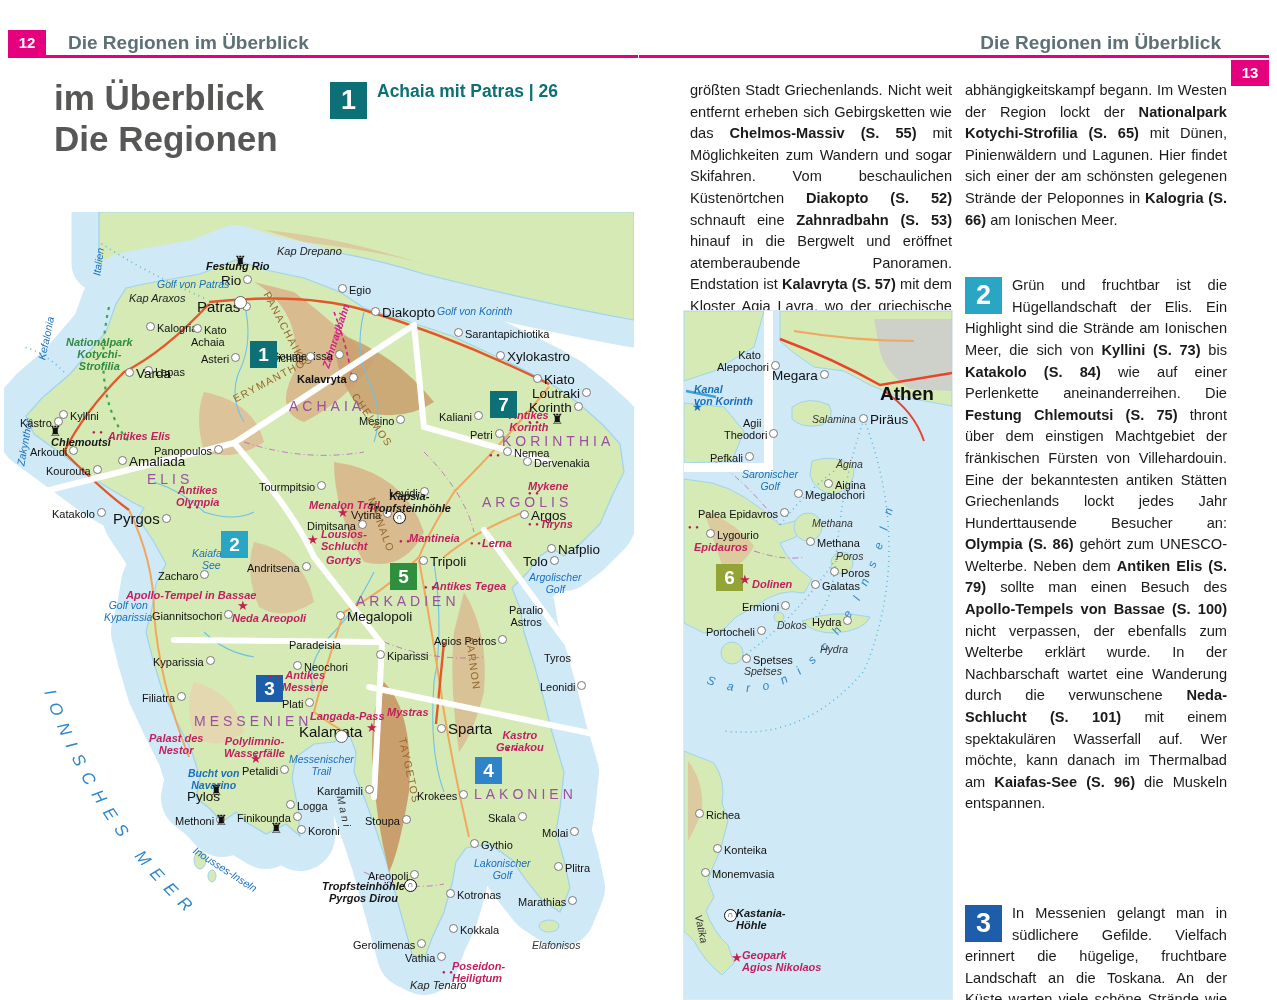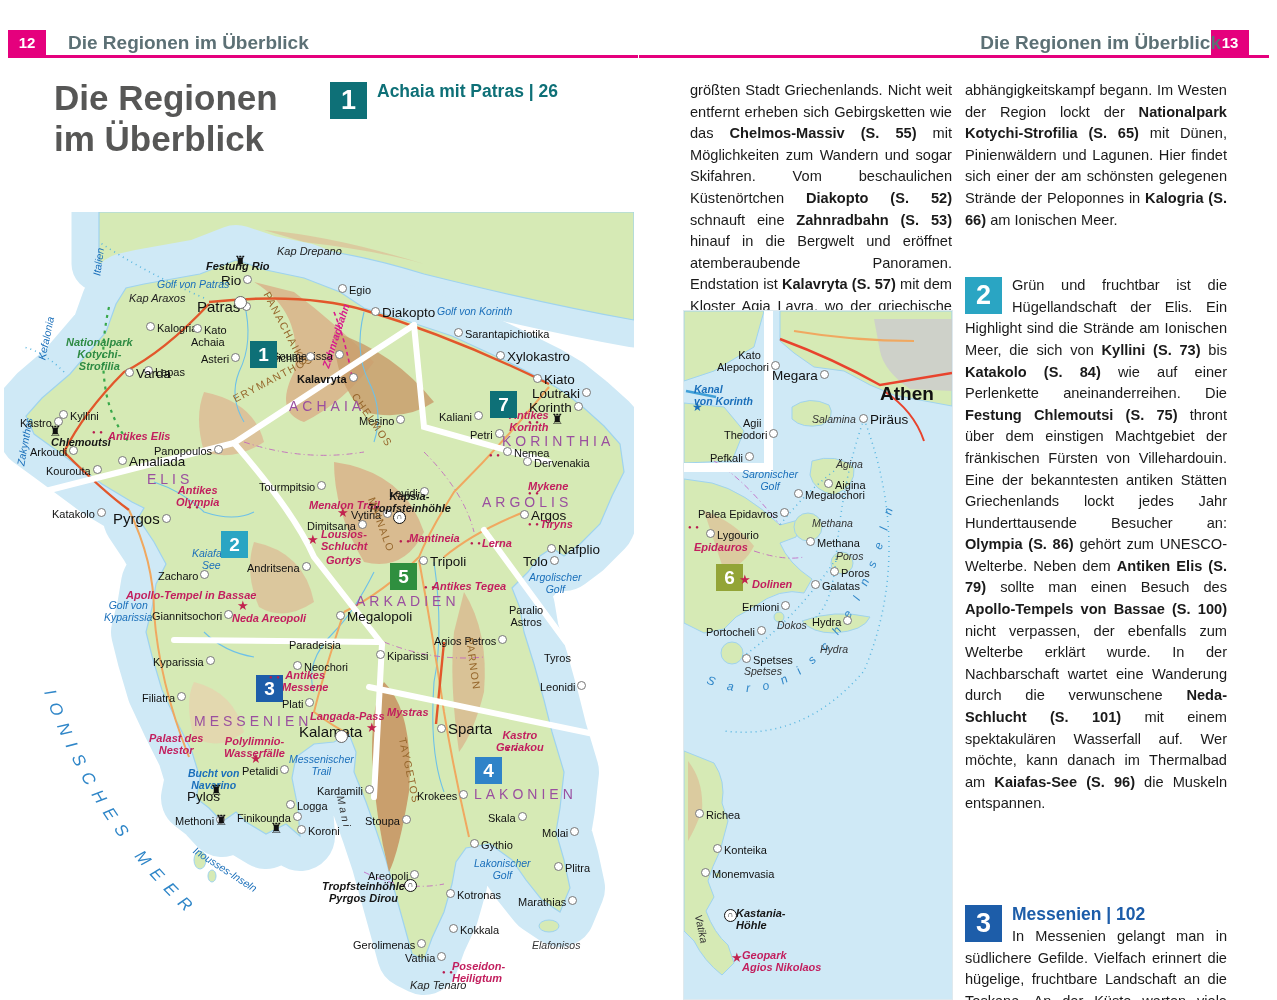--- a/index.html
+++ b/index.html
@@ -62,22 +62,22 @@
 <body>
 
 <div class="spread">
 
   <div class="page page-left">
     <div class="pgnum" style="left:8px;">12</div>
     <div class="htitle" style="left:68px;">Die Regionen im Überblick</div>
     <div class="hrule" style="left:8px;width:630px;"></div>
 
     <div class="bigtitle">
+      <div>im Überblick</div>
       <div>Die Regionen</div>
-      <div>im Überblick</div>
     </div>
 
     <div class="col sec" style="left:330px;top:80px;width:303px;">
       <div class="secmark" style="background: rgb(14, 112, 119);">1</div>
       <h3 style="color: rgb(14, 112, 119);">Achaia mit Patras | 26</h3>
     </div>
 
     <div class="map" style="left:4px;top:212px;width:630px;height:788px;">
       <svg width="630" height="788" viewBox="0 0 630 788">
 
@@ -336,21 +336,21 @@
         <span class="icn ic-dots" style="left: 502px; top: 534px;">● ●</span>
         <span class="icn ic-dots" style="left: 438px; top: 757px;">● ●</span>
         <span class="icn ic-cave" style="left: 389px; top: 299px;">∩</span>
         <span class="icn ic-cave" style="left: 400px; top: 667px;">∩</span>
         <span class="icn ic-city" style="left: 331px; top: 518px;"></span>
         <span class="icn ic-city" style="left: 230px; top: 84px;"></span>
       </div>
   </div>
 
   <div class="page page-right">
-    <div class="pgnum" style="left:572px;">13</div>
+    <div class="pgnum" style="left:592px;margin-top:30px;">13</div>
     <div class="htitle" style="right:56px;">Die Regionen im Überblick</div>
     <div class="hrule" style="left:0px;width:630px;"></div>
 
     <div class="col" style="left:51px;top:80px;width:262px;">
       <p class="body">größten Stadt Griechenlands. Nicht weit entfernt erheben sich Gebirgsketten wie das <b>Chelmos-Massiv (S. 55)</b> mit Möglichkeiten zum Wandern und sogar Skifahren. Vom beschaulichen Küstenörtchen <b>Diakopto (S. 52)</b> schnauft eine <b>Zahnradbahn (S. 53)</b> hinauf in die Bergwelt und eröffnet atemberaubende Panoramen. Endstation ist <b>Kalavryta (S. 57)</b> mit dem Kloster Agia Lavra, wo der griechische Un-</p>
     </div>
 
     <div class="map map-right-box" style="left:44px;top:310px;width:268px;height:688px;">
       <svg width="268" height="688" viewBox="0 0 268 688">
         <rect x="0" y="0" width="268" height="688" fill="#cfe9f6"></rect>
@@ -456,18 +456,17 @@
     <div class="col" style="left:326px;top:80px;width:262px;">
       <p class="body">abhängigkeitskampf begann. Im Westen der Region lockt der <b>Nationalpark Kotychi-Strofilia (S. 65)</b> mit Dünen, Pinienwäldern und Lagunen. Hier findet sich einer der am schönsten gelegenen Strände der Peloponnes in <b>Kalogria (S. 66)</b> am Ionischen Meer.</p>
 
       <div class="sec" style="margin-top:44px;">
         <div class="secmark" style="background: rgb(42, 165, 195);">2</div>
         <p class="body">Grün und fruchtbar ist die Hügellandschaft der Elis. Ein Highlight sind die Strände am Ionischen Meer, die sich von <b>Kyllini (S. 73)</b> bis <b>Katakolo (S. 84)</b> wie auf einer Perlenkette aneinanderreihen. Die <b>Festung Chlemoutsi (S. 75)</b> thront über dem einstigen Machtgebiet der fränkischen Fürsten von Villehardouin. Eine der bekanntesten antiken Stätten Griechenlands lockt jedes Jahr Hunderttausende Besucher an: <b>Olympia (S. 86)</b> gehört zum UNESCO-Welterbe. Neben dem <b>Antiken Elis (S. 79)</b> sollte man einen Besuch des <b>Apollo-Tempels von Bassae (S. 100)</b> nicht verpassen, der ebenfalls zum Welterbe erklärt wurde. In der Nachbarschaft wartet eine Wanderung durch die verwunschene <b>Neda-Schlucht (S. 101)</b> mit einem spektakulären Wasserfall auf. Wer möchte, kann danach im Thermalbad am <b>Kaiafas-See (S. 96)</b> die Muskeln entspannen.</p>
       </div>
 
       <div class="sec" style="margin-top:88px;">
         <div class="secmark" style="background: rgb(29, 93, 169);">3</div>
-        <h3 style="color: rgb(29, 93, 169);">Messenien | 102</h3>
         <p class="body">In Messenien gelangt man in südlichere Gefilde. Vielfach erinnert die hügelige, fruchtbare Landschaft an die Toskana. An der Küste warten viele schöne Strände wie der bekannte Voidokilia in der Ochsenbauchbucht. In der  wurde beim Hafenstädtchen  1827 die entscheidende Seeschlacht gegen die Osmanen geschlagen – Griechenland wurde zur eigenständigen Nation. Zwischen den venezianischen Festungen </p>
       </div>
     </div>
   </div>
 </div>
 
 </body></html>

